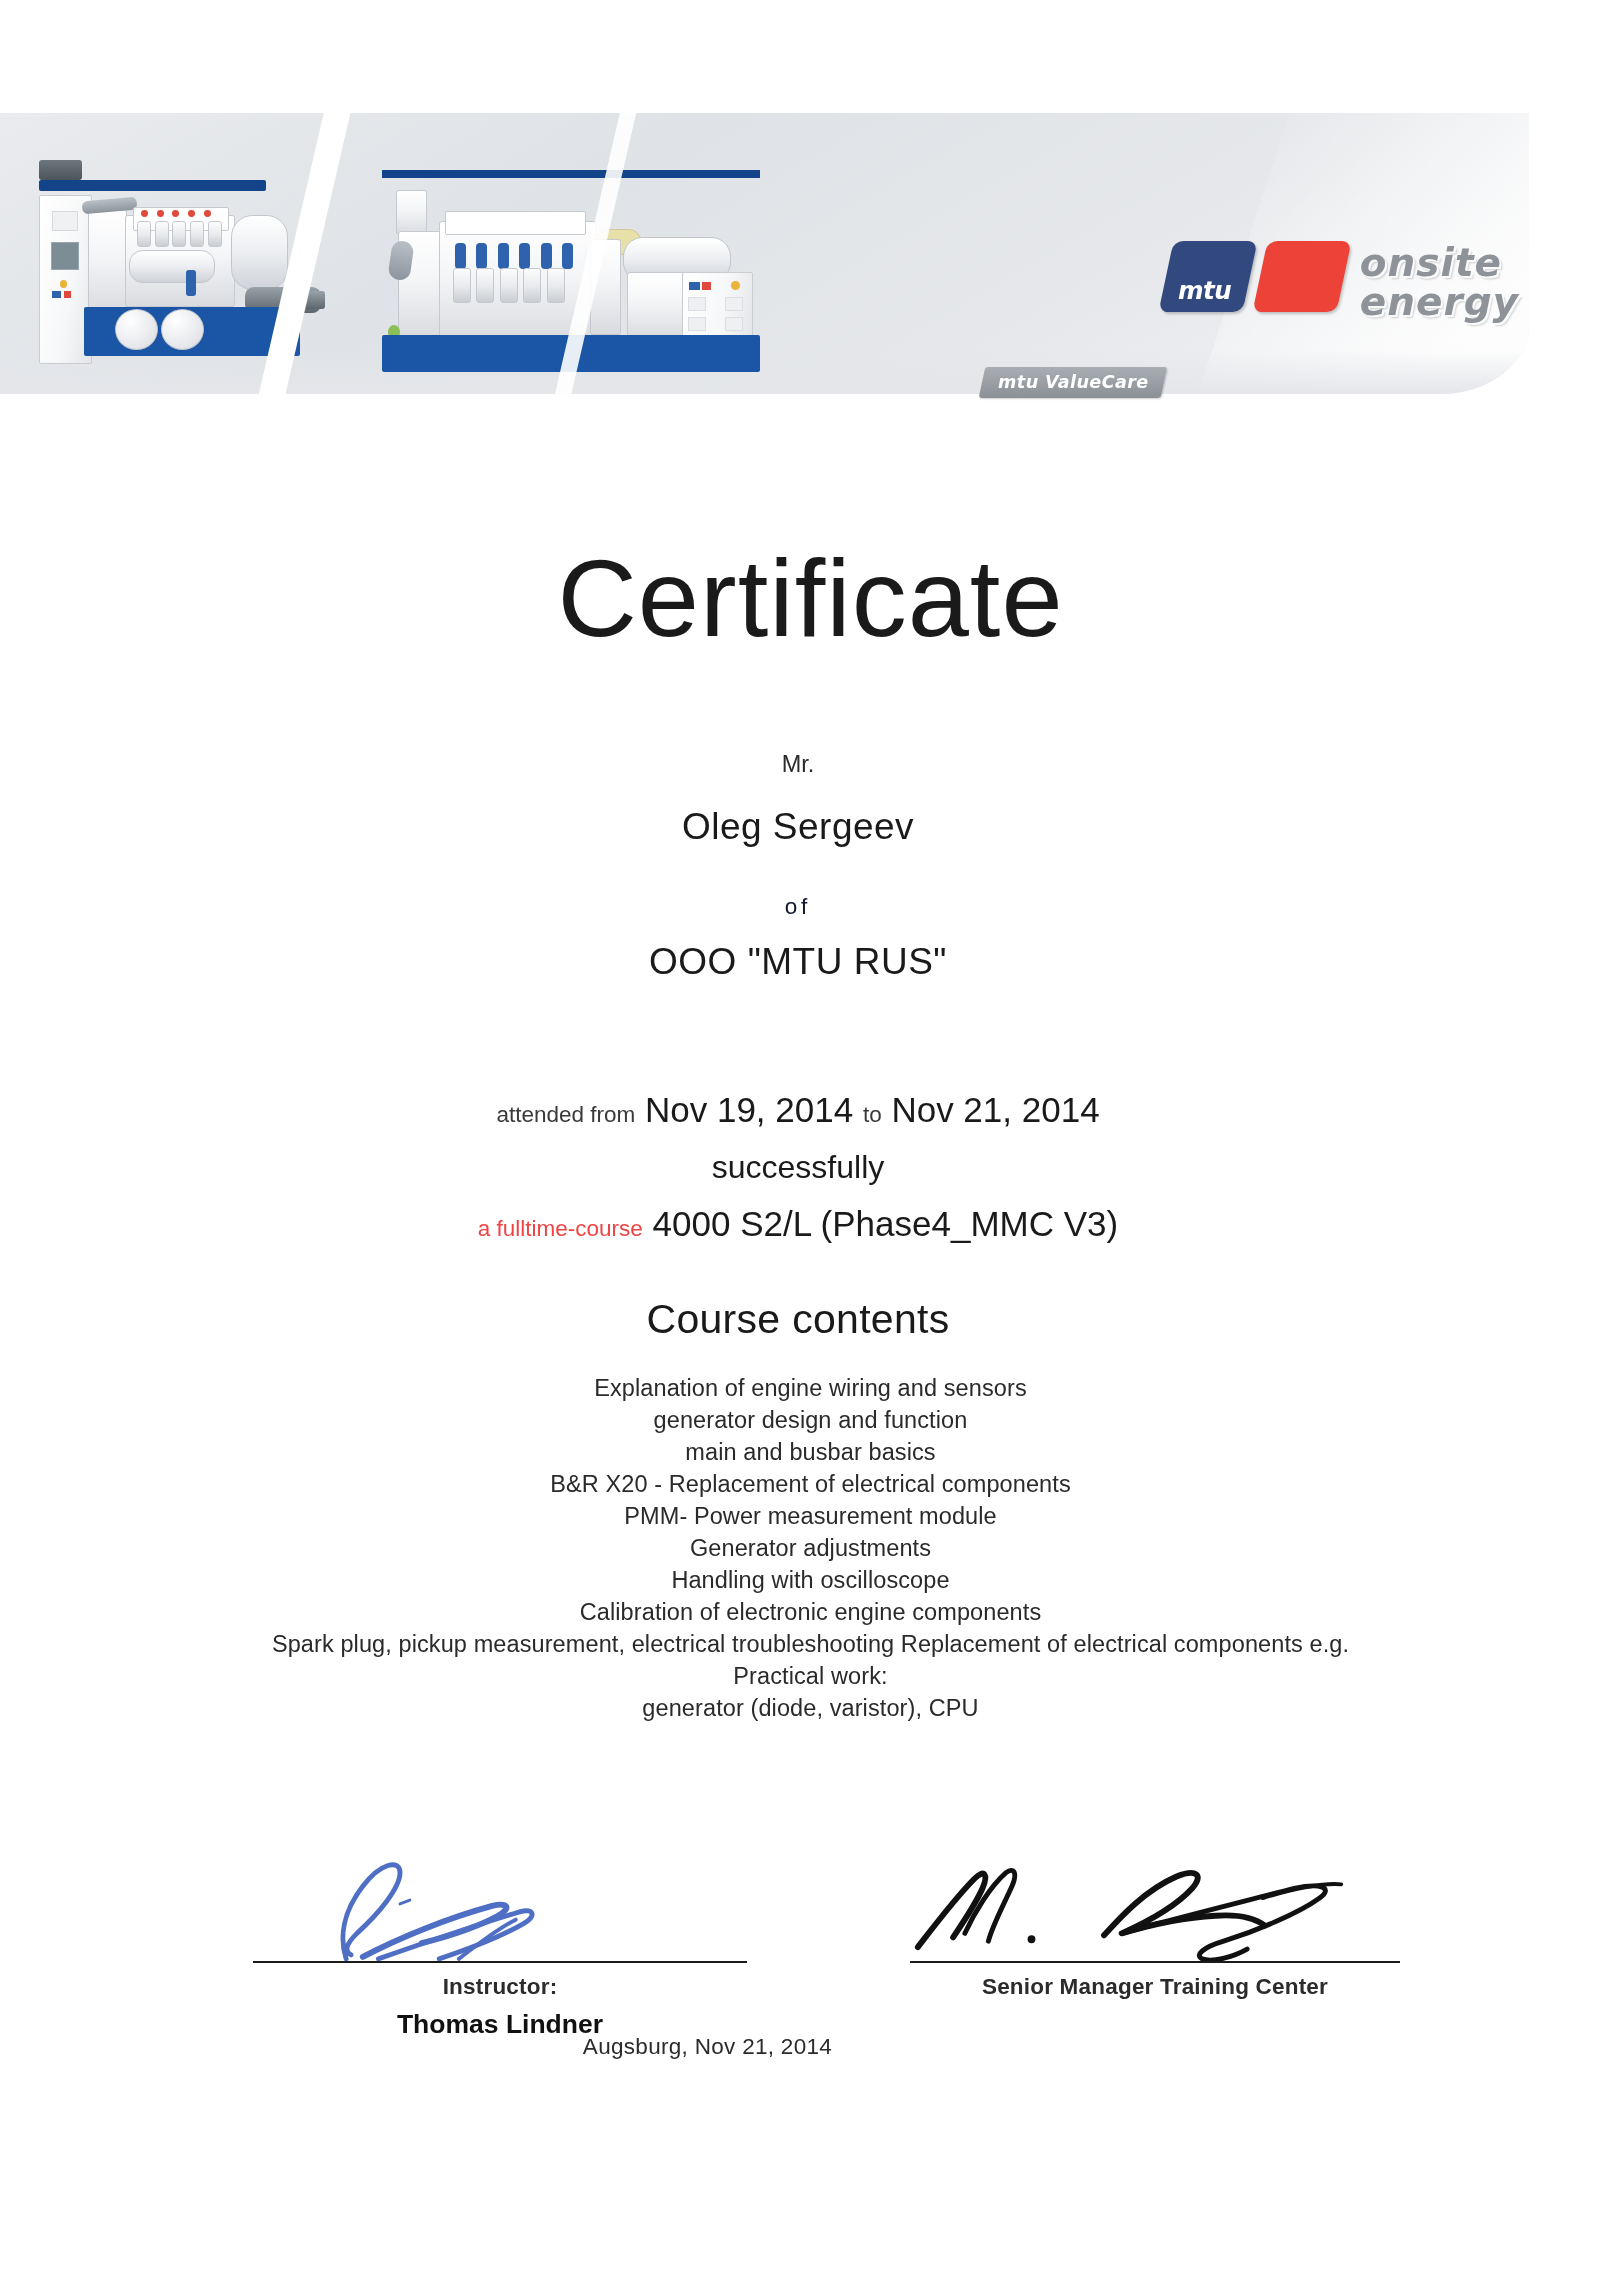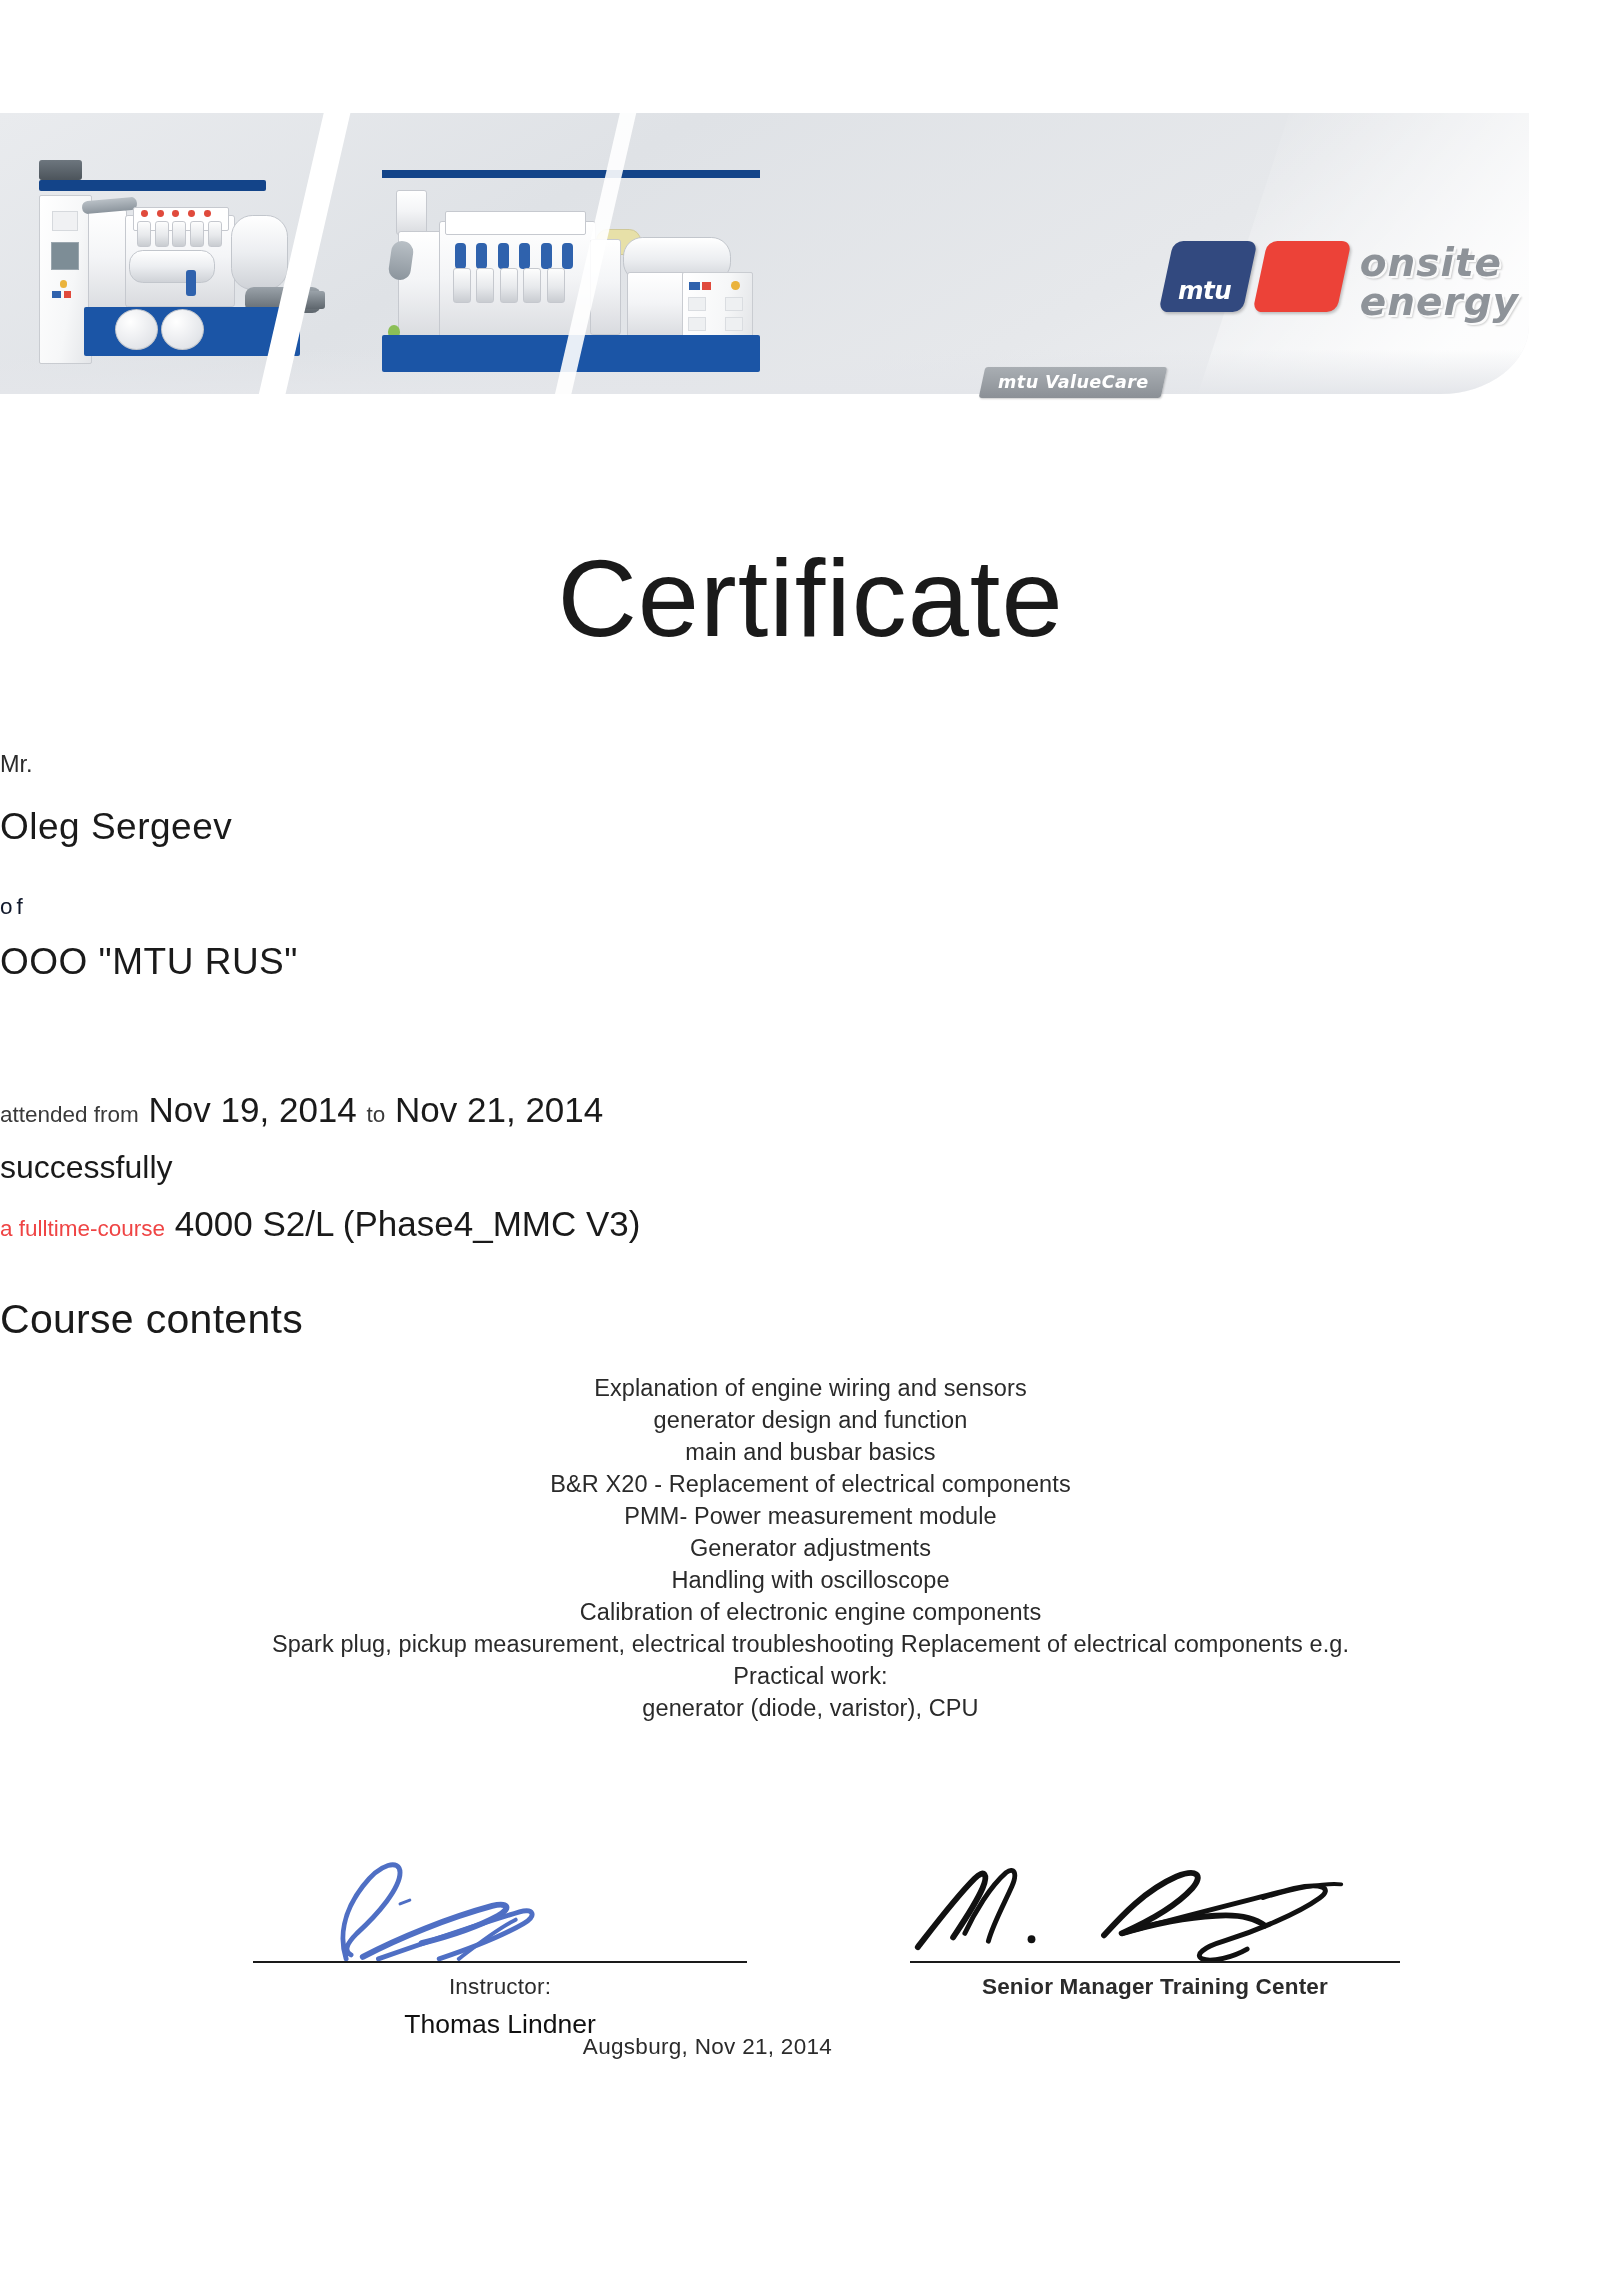--- a/index.html
+++ b/index.html
@@ -219,21 +219,21 @@
     left: 0;
     top: 543px;
     width: 1621px;
     text-align: center;
     font-size: 110px;
     font-weight: normal;
     letter-spacing: 1px;
     line-height: 1;
     color: #1a1a1a;
   }
-  .center-block { position: absolute; left: 0; width: 1596px; }
+  .center-block { position: absolute; left: 0; width: 1596px; text-align: center; }
 
   .lbl-mr   { top: 751px;  font-size: 23.5px; color: #2b2b2b; }
   .recipient{ top: 806px;  font-size: 37px; color: #1a1a1a; letter-spacing: 0.5px; }
   .lbl-of   { top: 894px;  font-size: 22.5px; color: #0f172a; letter-spacing: 3.9px; }
   .company  { top: 941px;  font-size: 37px; color: #1a1a1a; letter-spacing: 0.5px; }
 
   .attend-line { top: 1090px; font-size: 35px; color: #1a1a1a; }
   .attend-line .small { font-size: 22.5px; color: #3a3a3a; }
   .success-line { top: 1149px; font-size: 32px; color: #1a1a1a; }
   .course-line { top: 1204px; font-size: 35px; color: #1a1a1a; }
@@ -249,21 +249,21 @@
     text-align: center;
   }
   .contents-list .item {
     font-size: 23.5px;
     line-height: 32px;
     color: #2a2a2a;
     letter-spacing: 0.1px;
   }
 
   
-  .sig-left  { position: absolute; left: 253px;  top: 1843px; width: 494px; }
+  .sig-left  { position: absolute; left: 253px;  top: 1843px; width: 494px; font-weight: bold; }
   .sig-right { position: absolute; left: 910px;  top: 1843px; width: 490px; font-weight: bold; }
   .sig-canvas { position: relative; height: 118px; }
   .sig-canvas svg { position: absolute; left: 0; top: 0; }
   .sig-rule {
     border-top: 2px solid #1a1a1a;
     margin-top: 0;
   }
   .sig-cap {
     text-align: center;
     font-size: 22.5px;

